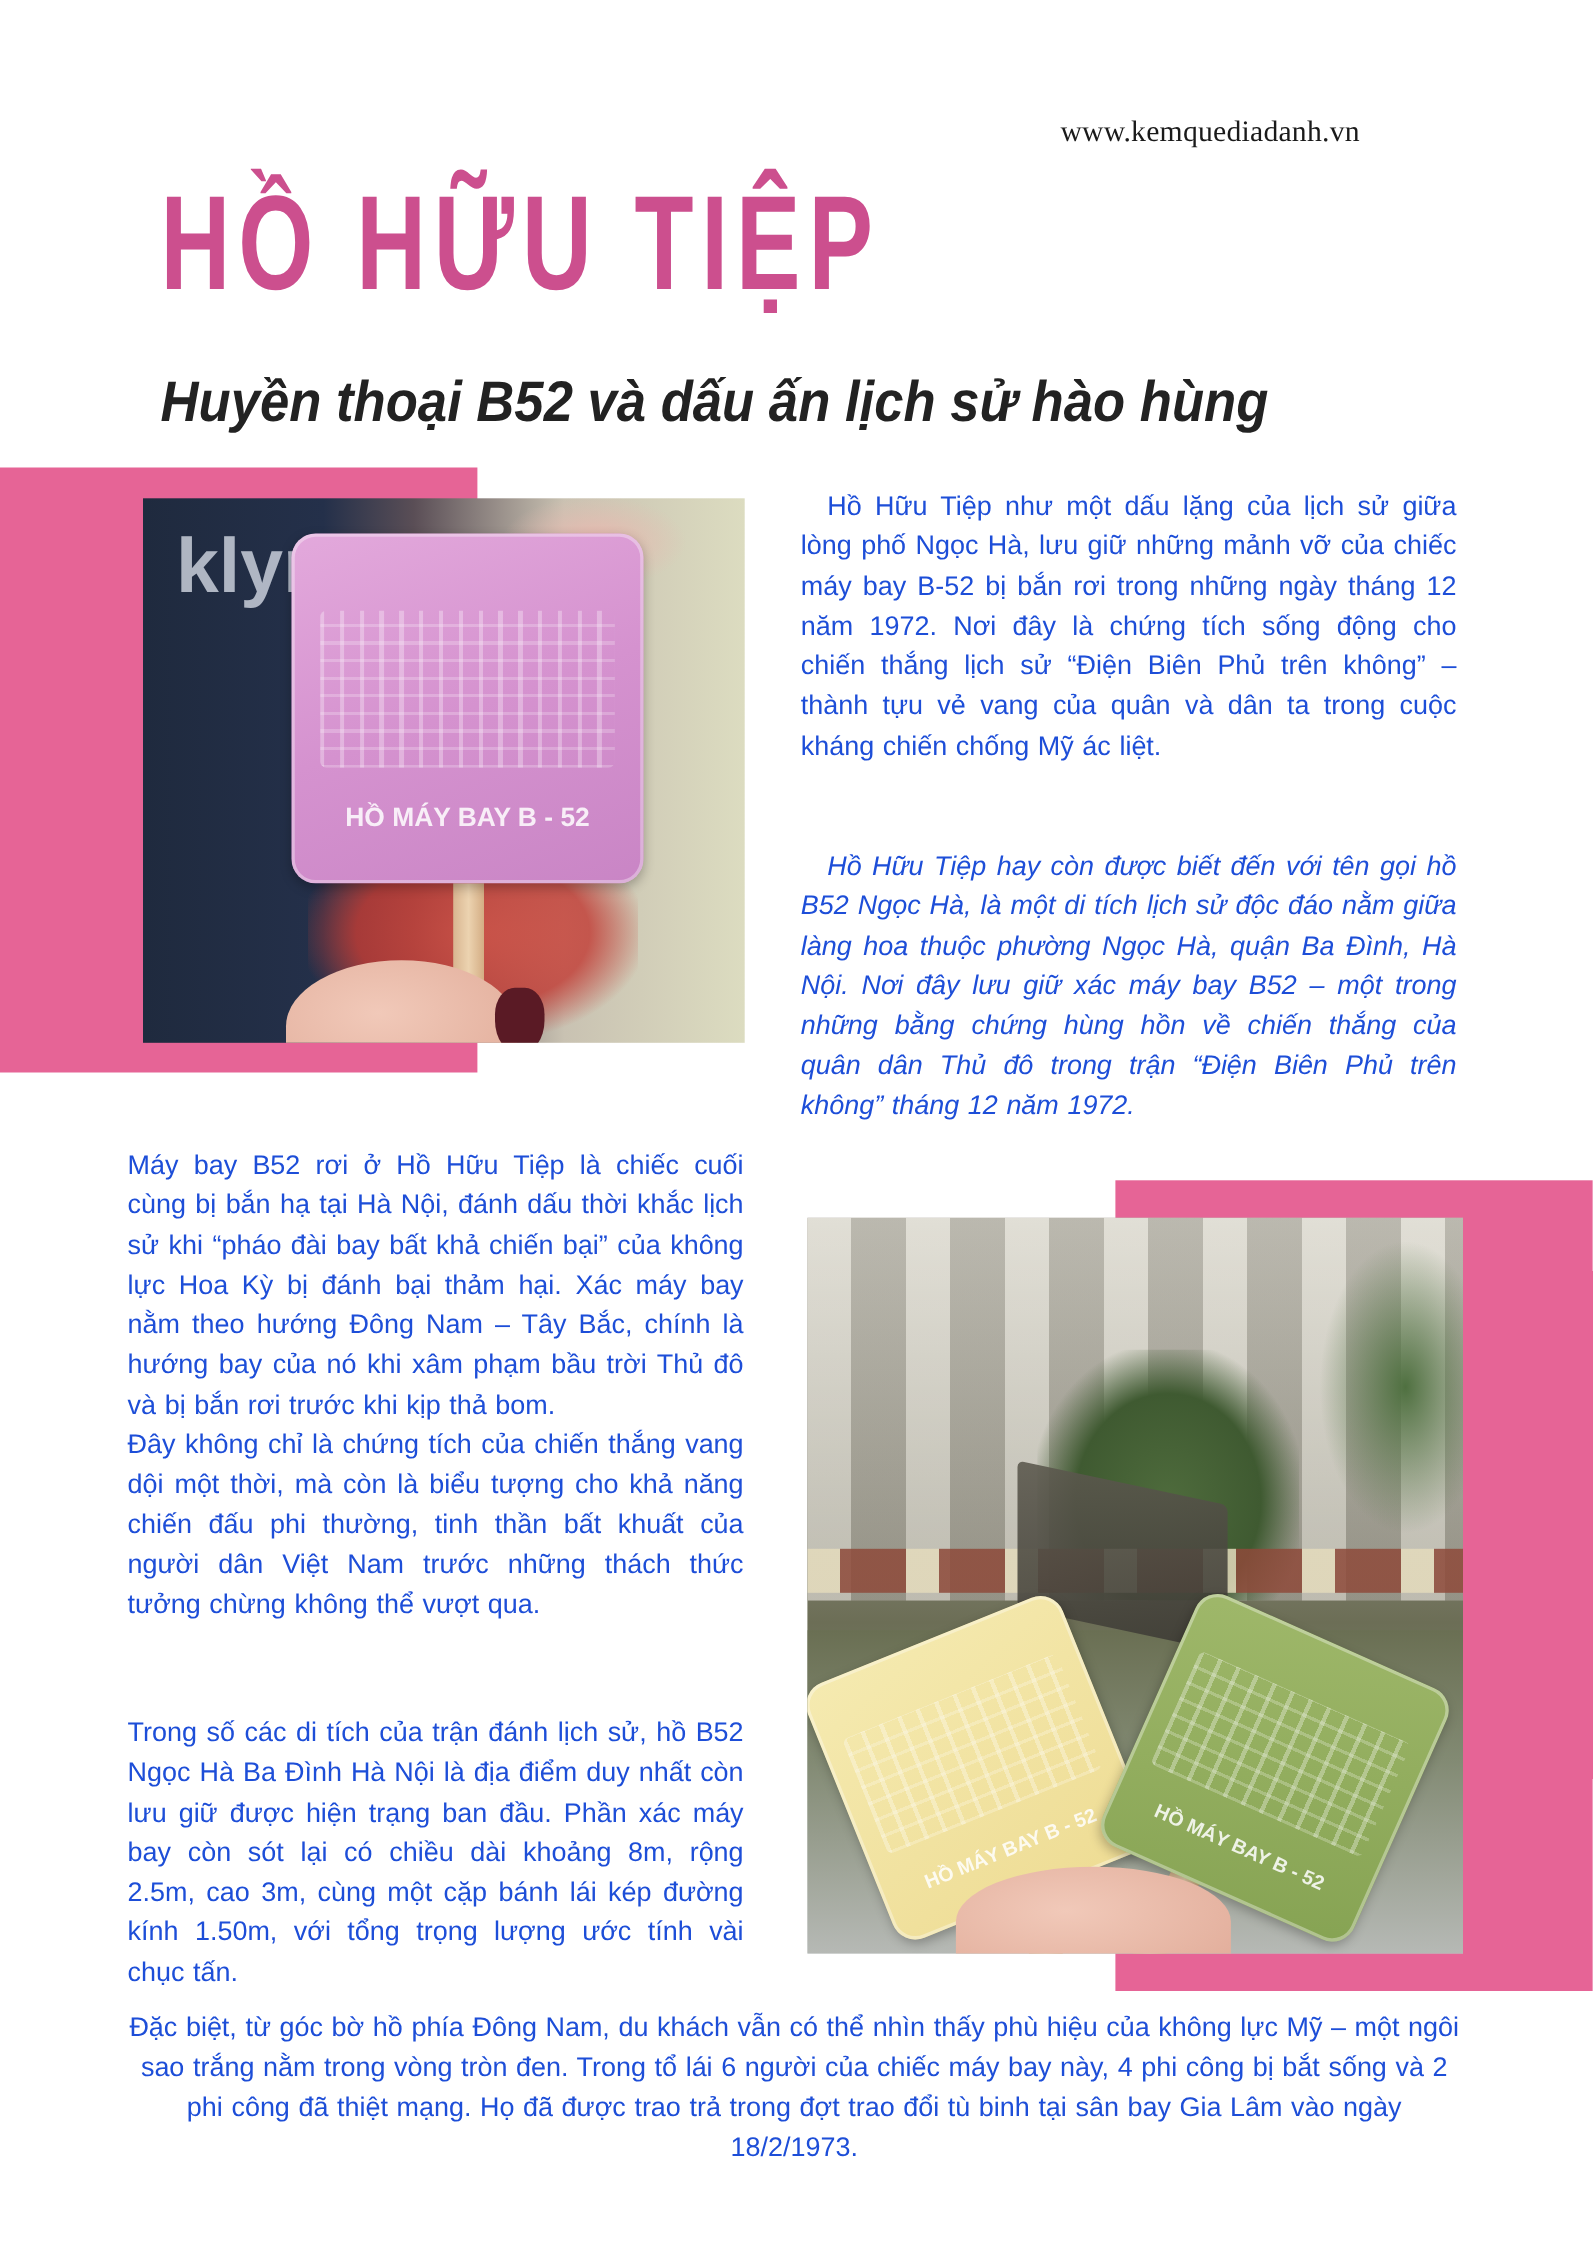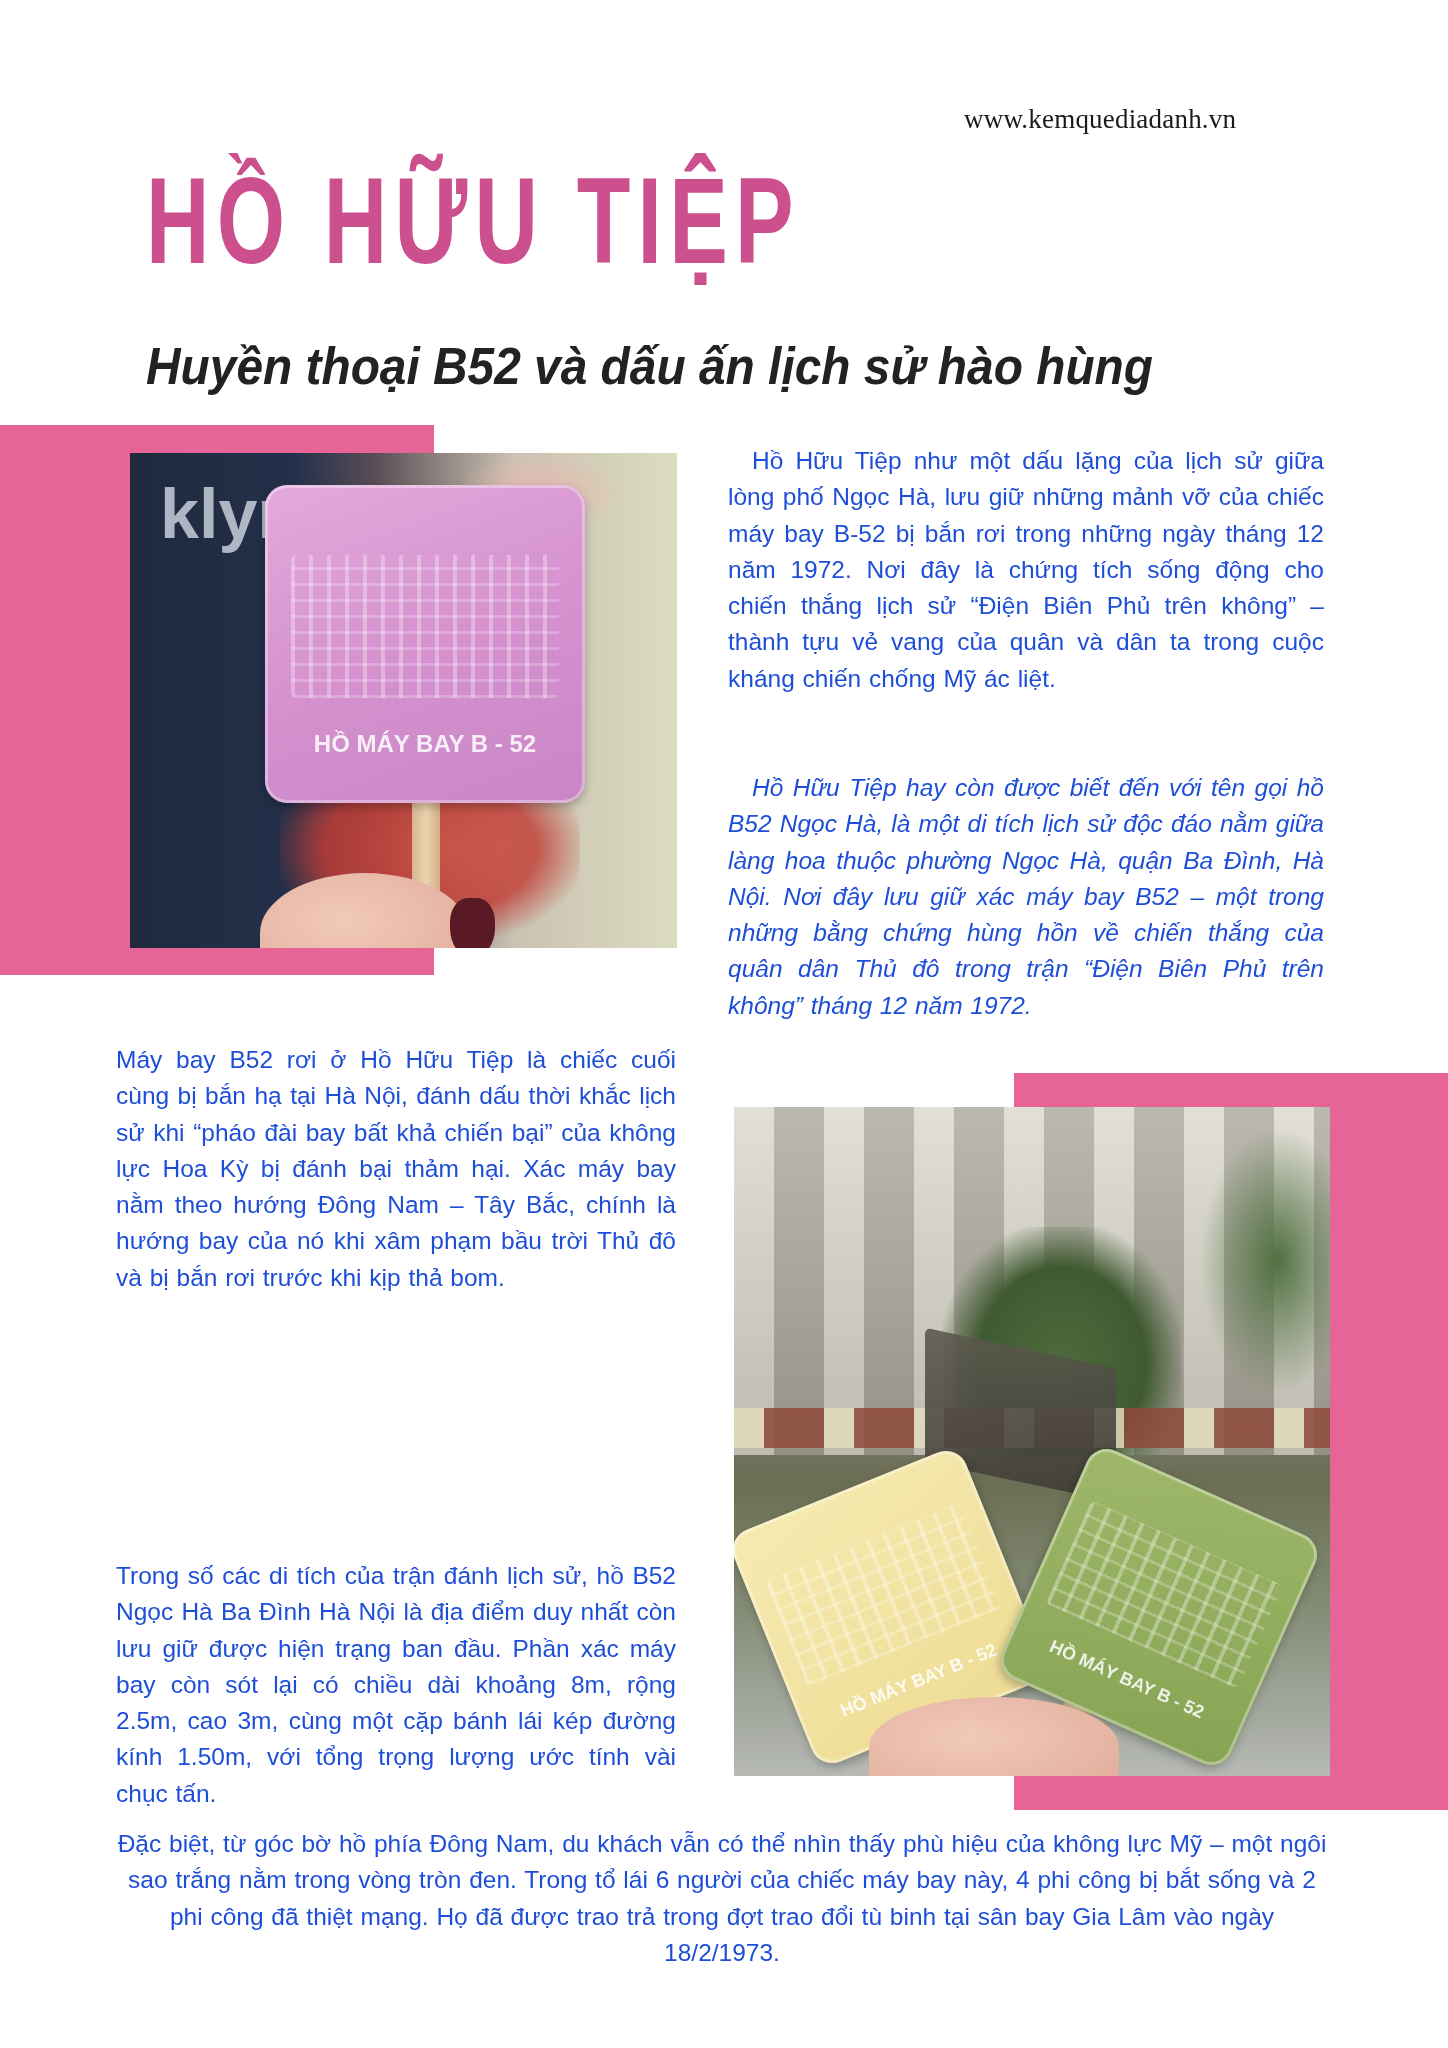--- a/index.html
+++ b/index.html
@@ -168,20 +168,21 @@
   </div>
   <div class="hand hand-1"></div>
   <div class="nail"></div>
 </div>
 
 <p class="abs para indent p-right-1">Hồ Hữu Tiệp như một dấu lặng của lịch sử giữa lòng phố Ngọc Hà, lưu giữ những mảnh vỡ của chiếc máy bay B-52 bị bắn rơi trong những ngày tháng 12 năm 1972. Nơi đây là chứng tích sống động cho chiến thắng lịch sử “Điện Biên Phủ trên không” – thành tựu vẻ vang của quân và dân ta trong cuộc kháng chiến chống Mỹ ác liệt.</p>
 <p class="abs para indent p-right-2">Hồ Hữu Tiệp hay còn được biết đến với tên gọi hồ B52 Ngọc Hà, là một di tích lịch sử độc đáo nằm giữa làng hoa thuộc phường Ngọc Hà, quận Ba Đình, Hà Nội. Nơi đây lưu giữ xác máy bay B52 – một trong những bằng chứng hùng hồn về chiến thắng của quân dân Thủ đô trong trận “Điện Biên Phủ trên không” tháng 12 năm 1972.</p>
 
 <div class="abs p-left-1">
   <p class="para">Máy bay B52 rơi ở Hồ Hữu Tiệp là chiếc cuối cùng bị bắn hạ tại Hà Nội, đánh dấu thời khắc lịch sử khi “pháo đài bay bất khả chiến bại” của không lực Hoa Kỳ bị đánh bại thảm hại. Xác máy bay nằm theo hướng Đông Nam – Tây Bắc, chính là hướng bay của nó khi xâm phạm bầu trời Thủ đô và bị bắn rơi trước khi kịp thả bom.</p>
+  <p class="para">Đây không chỉ là chứng tích của chiến thắng vang dội một thời, mà còn là biểu tượng cho khả năng chiến đấu phi thường, tinh thần bất khuất của người dân Việt Nam trước những thách thức tưởng chừng không thể vượt qua.</p>
 </div>
 <p class="abs para p-left-2">Trong số các di tích của trận đánh lịch sử, hồ B52 Ngọc Hà Ba Đình Hà Nội là địa điểm duy nhất còn lưu giữ được hiện trạng ban đầu. Phần xác máy bay còn sót lại có chiều dài khoảng 8m, rộng 2.5m, cao 3m, cùng một cặp bánh lái kép đường kính 1.50m, với tổng trọng lượng ước tính vài chục tấn.</p>
 
 <div class="abs photo photo-2">
   <div class="buildings"></div>
   <div class="trees"></div>
   <div class="trees-right"></div>
   <div class="wall"></div>
   <div class="water"></div>
   <div class="wreck"></div>

